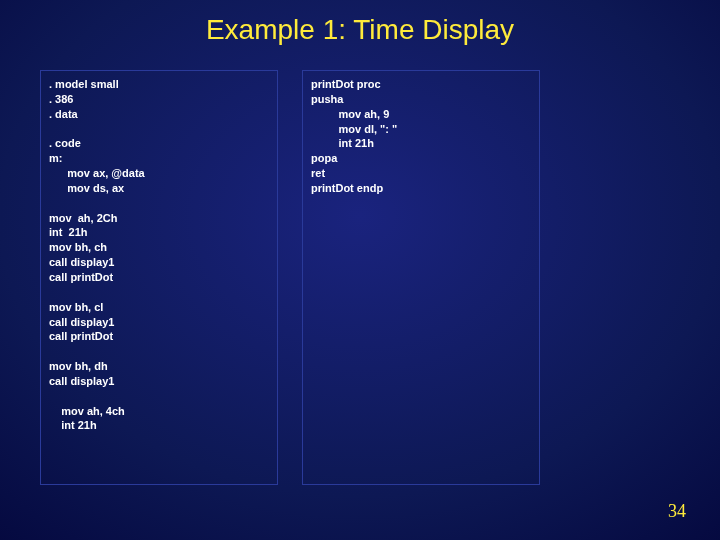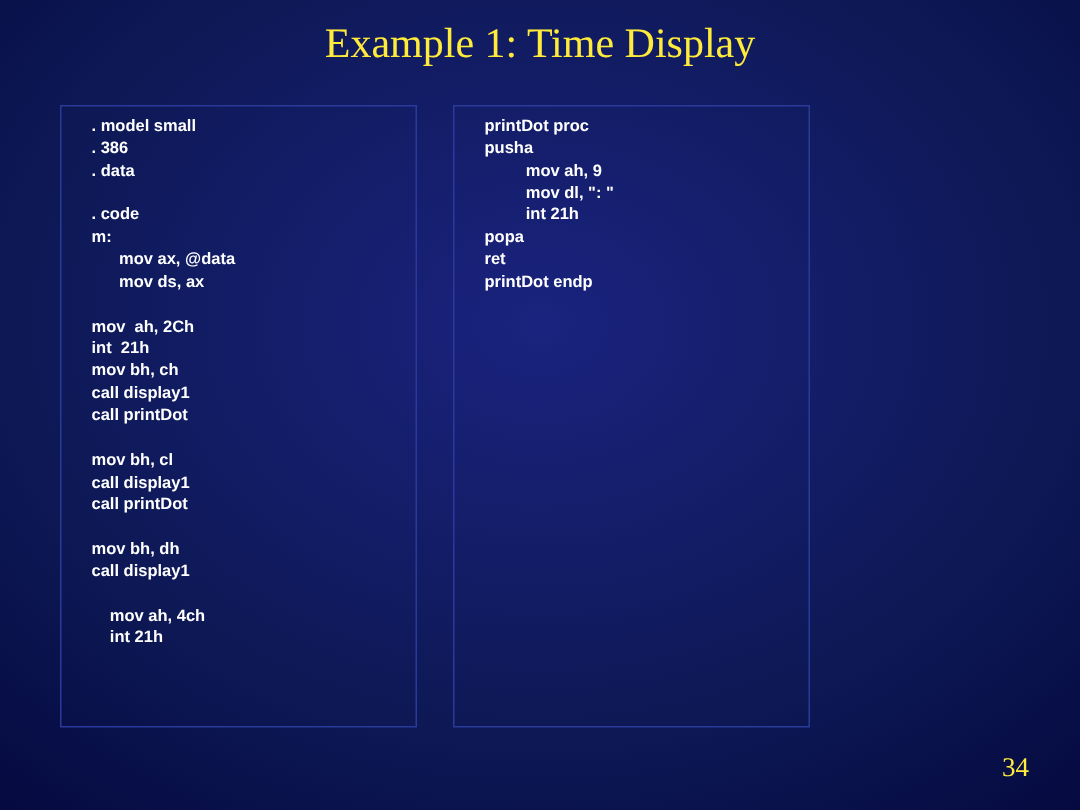--- a/index.html
+++ b/index.html
@@ -9,21 +9,21 @@
     height: 540px;
     overflow: hidden;
   }
   body {
     background: radial-gradient(ellipse 900px 700px at 50% 40%, #1a237e 0%, #0d1854 40%, #000033 75%, #000020 100%);
     font-family: Arial, Helvetica, sans-serif;
     position: relative;
   }
   .title {
     color: #ffeb3b;
-    font-family: Liberation Serif, serif;
+    font-family: Liberation Sans, sans-serif;
     font-size: 28px;
     font-weight: normal;
     position: absolute;
     top: 14px;
     left: 0;
     right: 0;
     text-align: center;
   }
   .code-columns {
     position: absolute;
@@ -33,21 +33,21 @@
     gap: 24px;
   }
   .code-col {
     border: 1px solid #2a3a9a;
     width: 238px;
     height: 415px;
     color: #ffffff;
     font-size: 11px;
     font-weight: bold;
     line-height: 1.35;
-    padding: 6px 8px 6px 20px;
+    padding: 6px 8px 6px 8px;
     box-sizing: border-box;
     white-space: pre;
     font-family: Arial, Helvetica, sans-serif;
   }
   .page-num {
     position: absolute;
     right: 34px;
     bottom: 18px;
     color: #ffeb3b;
     font-family: "Times New Roman", Times, serif;

